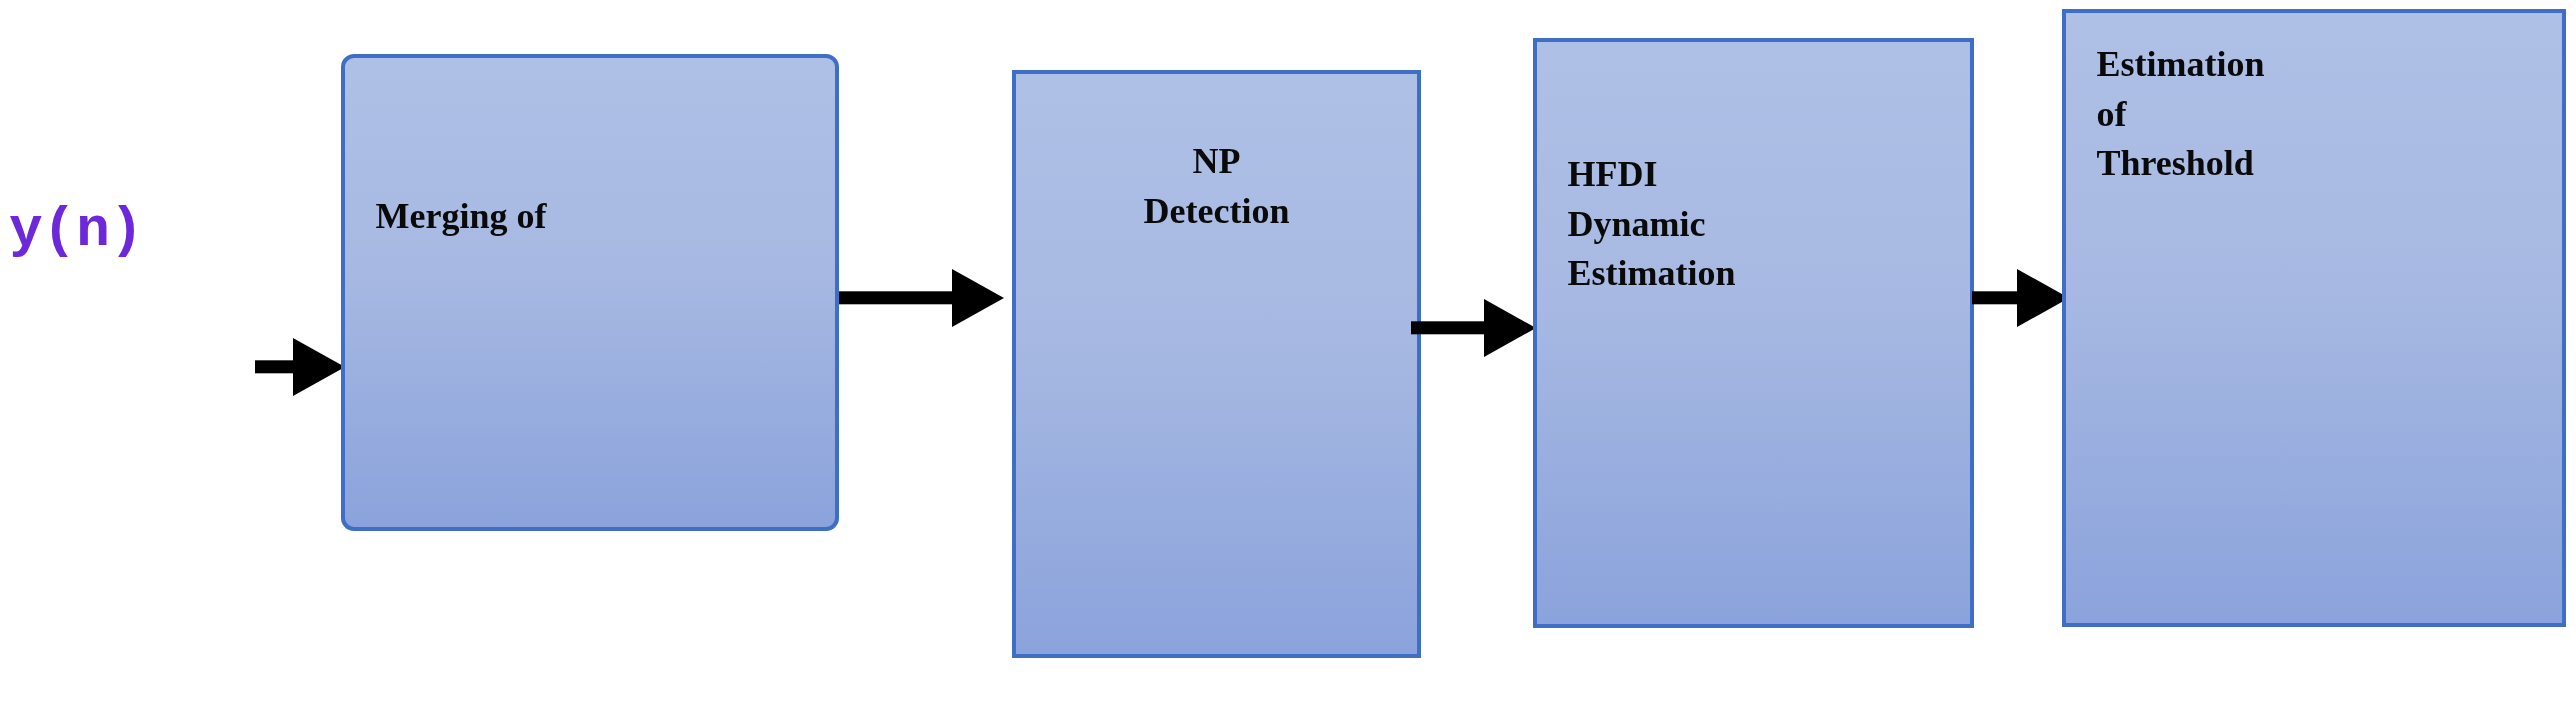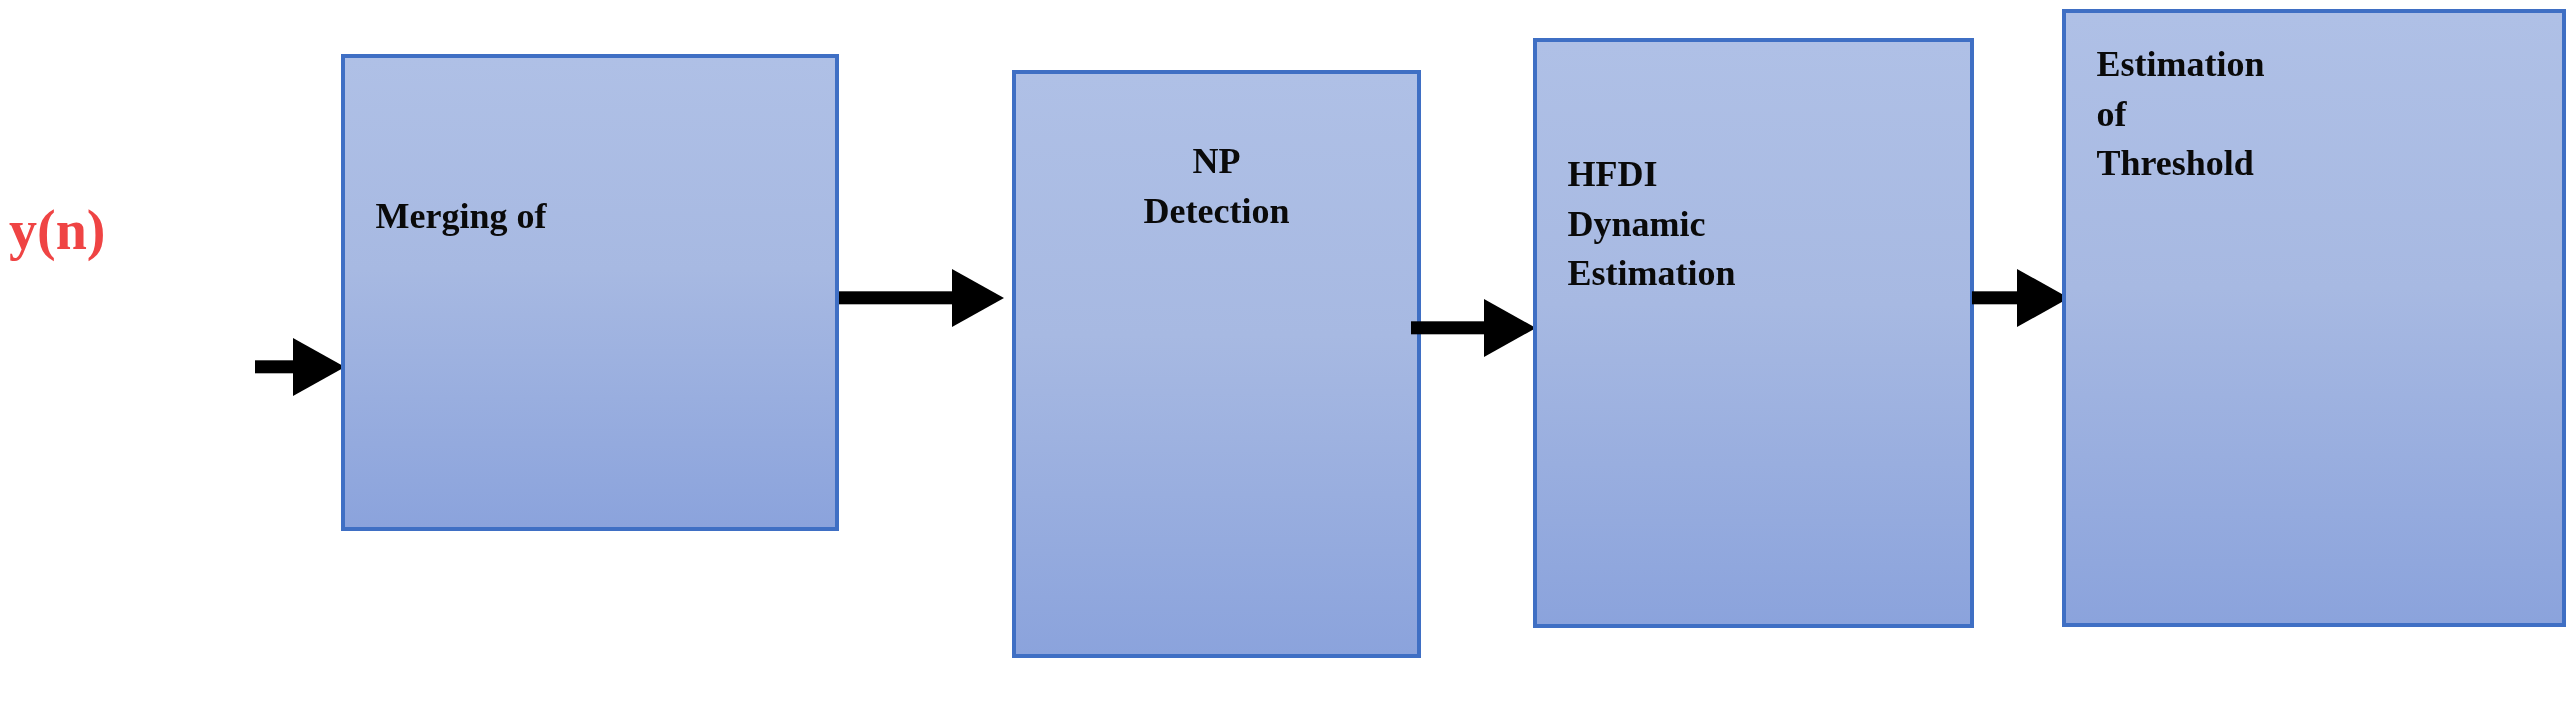--- a/index.html
+++ b/index.html
@@ -12,23 +12,23 @@
     width: 2576px;
     height: 703px;
     background: #ffffff;
     overflow: hidden;
     font-family: "Liberation Serif", "DejaVu Serif", serif;
   }
 
   
   .signal-label {
     position: absolute;
-    font-family: Liberation Serif, serif;
+    font-family: Liberation Mono, monospace;
     font-weight: bold;
-    color: #ef4444;
+    color: #6d28d9;
     white-space: nowrap;
     line-height: 1;
   }
 
   
   .block {
     position: absolute;
     box-sizing: border-box;
     border: 4.5px solid #3F6FC4;
     background: linear-gradient(to bottom, #AFC0E6 0%, #A7B9E2 45%, #8BA3DC 100%);
@@ -80,21 +80,21 @@
 
 <div id="canvas">
 
   <div class="signal-label" style="left:9px; top:202px; font-size:56px;">y(n)</div>
 
   <div class="arrow" style="left:255px; top:367px; width:85px;">
     <div class="shaft" style="width:45px;"></div>
     <div class="head" style="left:38px;"></div>
   </div>
 
-  <div class="block" style="left:341px; top:54px; width:498px; height:477px;">
+  <div class="block" style="left:341px; top:54px; width:498px; height:477px;border-radius:13px;">
     <div class="block-body" style="top:134px;">
       <div class="block-text align-left">Merging of</div>
     </div>
   </div>
 
   <div class="arrow" style="left:839px; top:298px; width:165px;">
     <div class="shaft" style="width:121px;"></div>
     <div class="head" style="left:113px;"></div>
   </div>
 

